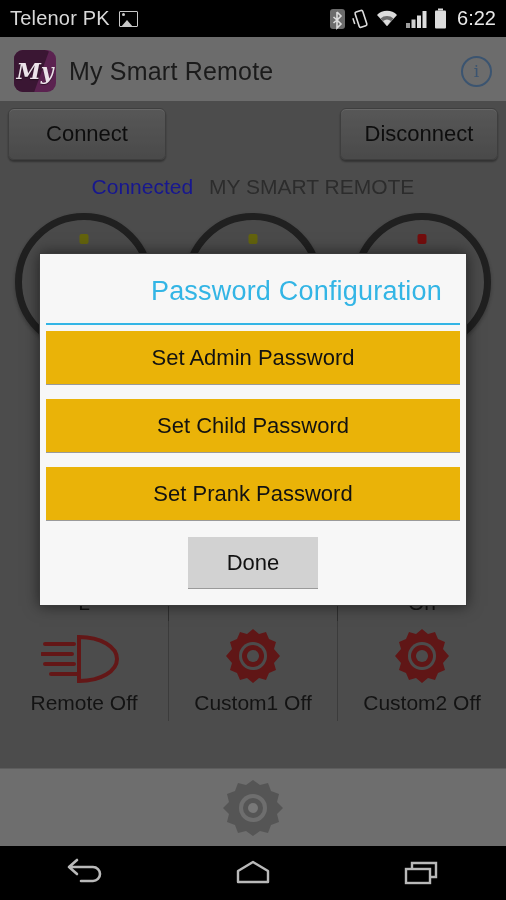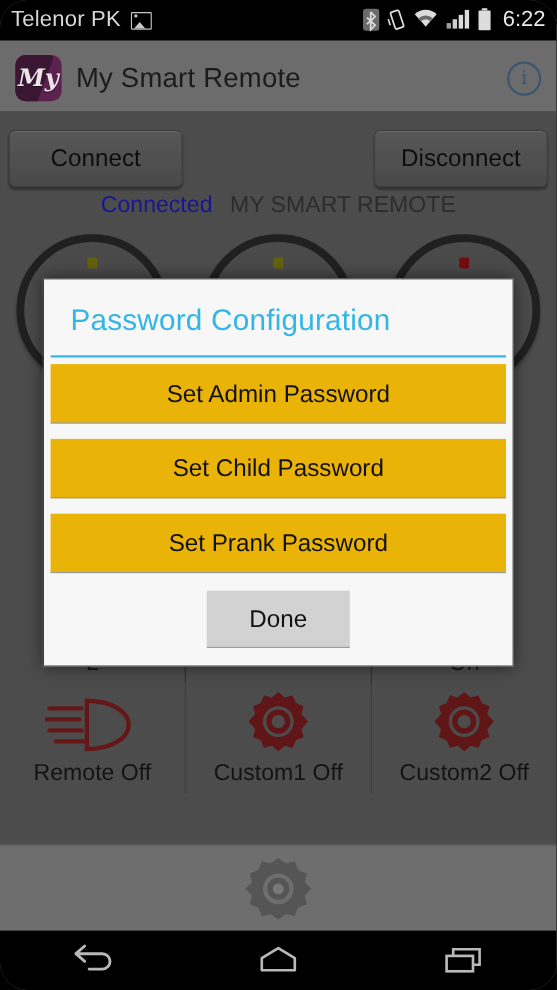--- a/index.html
+++ b/index.html
@@ -10,21 +10,20 @@
   body {
     font-family: "Liberation Sans", sans-serif;
     -webkit-font-smoothing: antialiased;
   }
   #screen {
     position: relative;
     width: 506px;
     height: 900px;
     overflow: hidden;
     background: #6e6e6e;
-    border-radius: 25px;
   }
 
   
   #status-bar {
     position: absolute;
     left: 0; top: 0;
     width: 506px; height: 37px;
     background: #000;
     display: flex;
     align-items: center;
@@ -37,20 +36,21 @@
     align-items: center;
     gap: 9px;
   }
   .carrier {
     color: #d8d8d8;
     font-size: 20px;
     letter-spacing: 0.2px;
   }
   .sb-right {
     display: flex;
+    align-items: center;
     gap: 7px;
   }
   .sb-clock {
     color: #e8e8e8;
     font-size: 20px;
     margin-left: 3px;
   }
   .icon-photo {
     width: 17px; height: 14px;
     border: 1.6px solid #c8c8c8;
@@ -146,21 +146,21 @@
   #dim {
     position: absolute;
     left: 0; top: 101px;
     width: 506px; height: 667px;
     background: rgba(0,0,0,0.30);
     pointer-events: none;
   }
 
   .conn-row {
     position: absolute;
-    left: 0; top: 17px;
+    left: 0; top: 7px;
     width: 506px; height: 56px;
     display: flex;
     justify-content: space-between;
     padding: 0 8px;
     box-sizing: border-box;
   }
   .btn-3d {
     min-width: 158px;
     height: 52px;
     background: linear-gradient(#7d7d7d, #6a6a6a);
@@ -288,20 +288,21 @@
     box-sizing: border-box;
     z-index: 20;
   }
   #dialog-title-wrap {
     padding: 22px 24px 16px 24px;
   }
   #dialog-title {
     color: #33b5e5;
     font-size: 27px;
     letter-spacing: .2px;
+    text-align: right;
   }
   #dialog-divider {
     height: 2px;
     background: #33b5e5;
     margin: 0 6px;
   }
   #dialog-body {
     padding: 6px 6px 2px 6px;
   }
   .dlg-btn {

